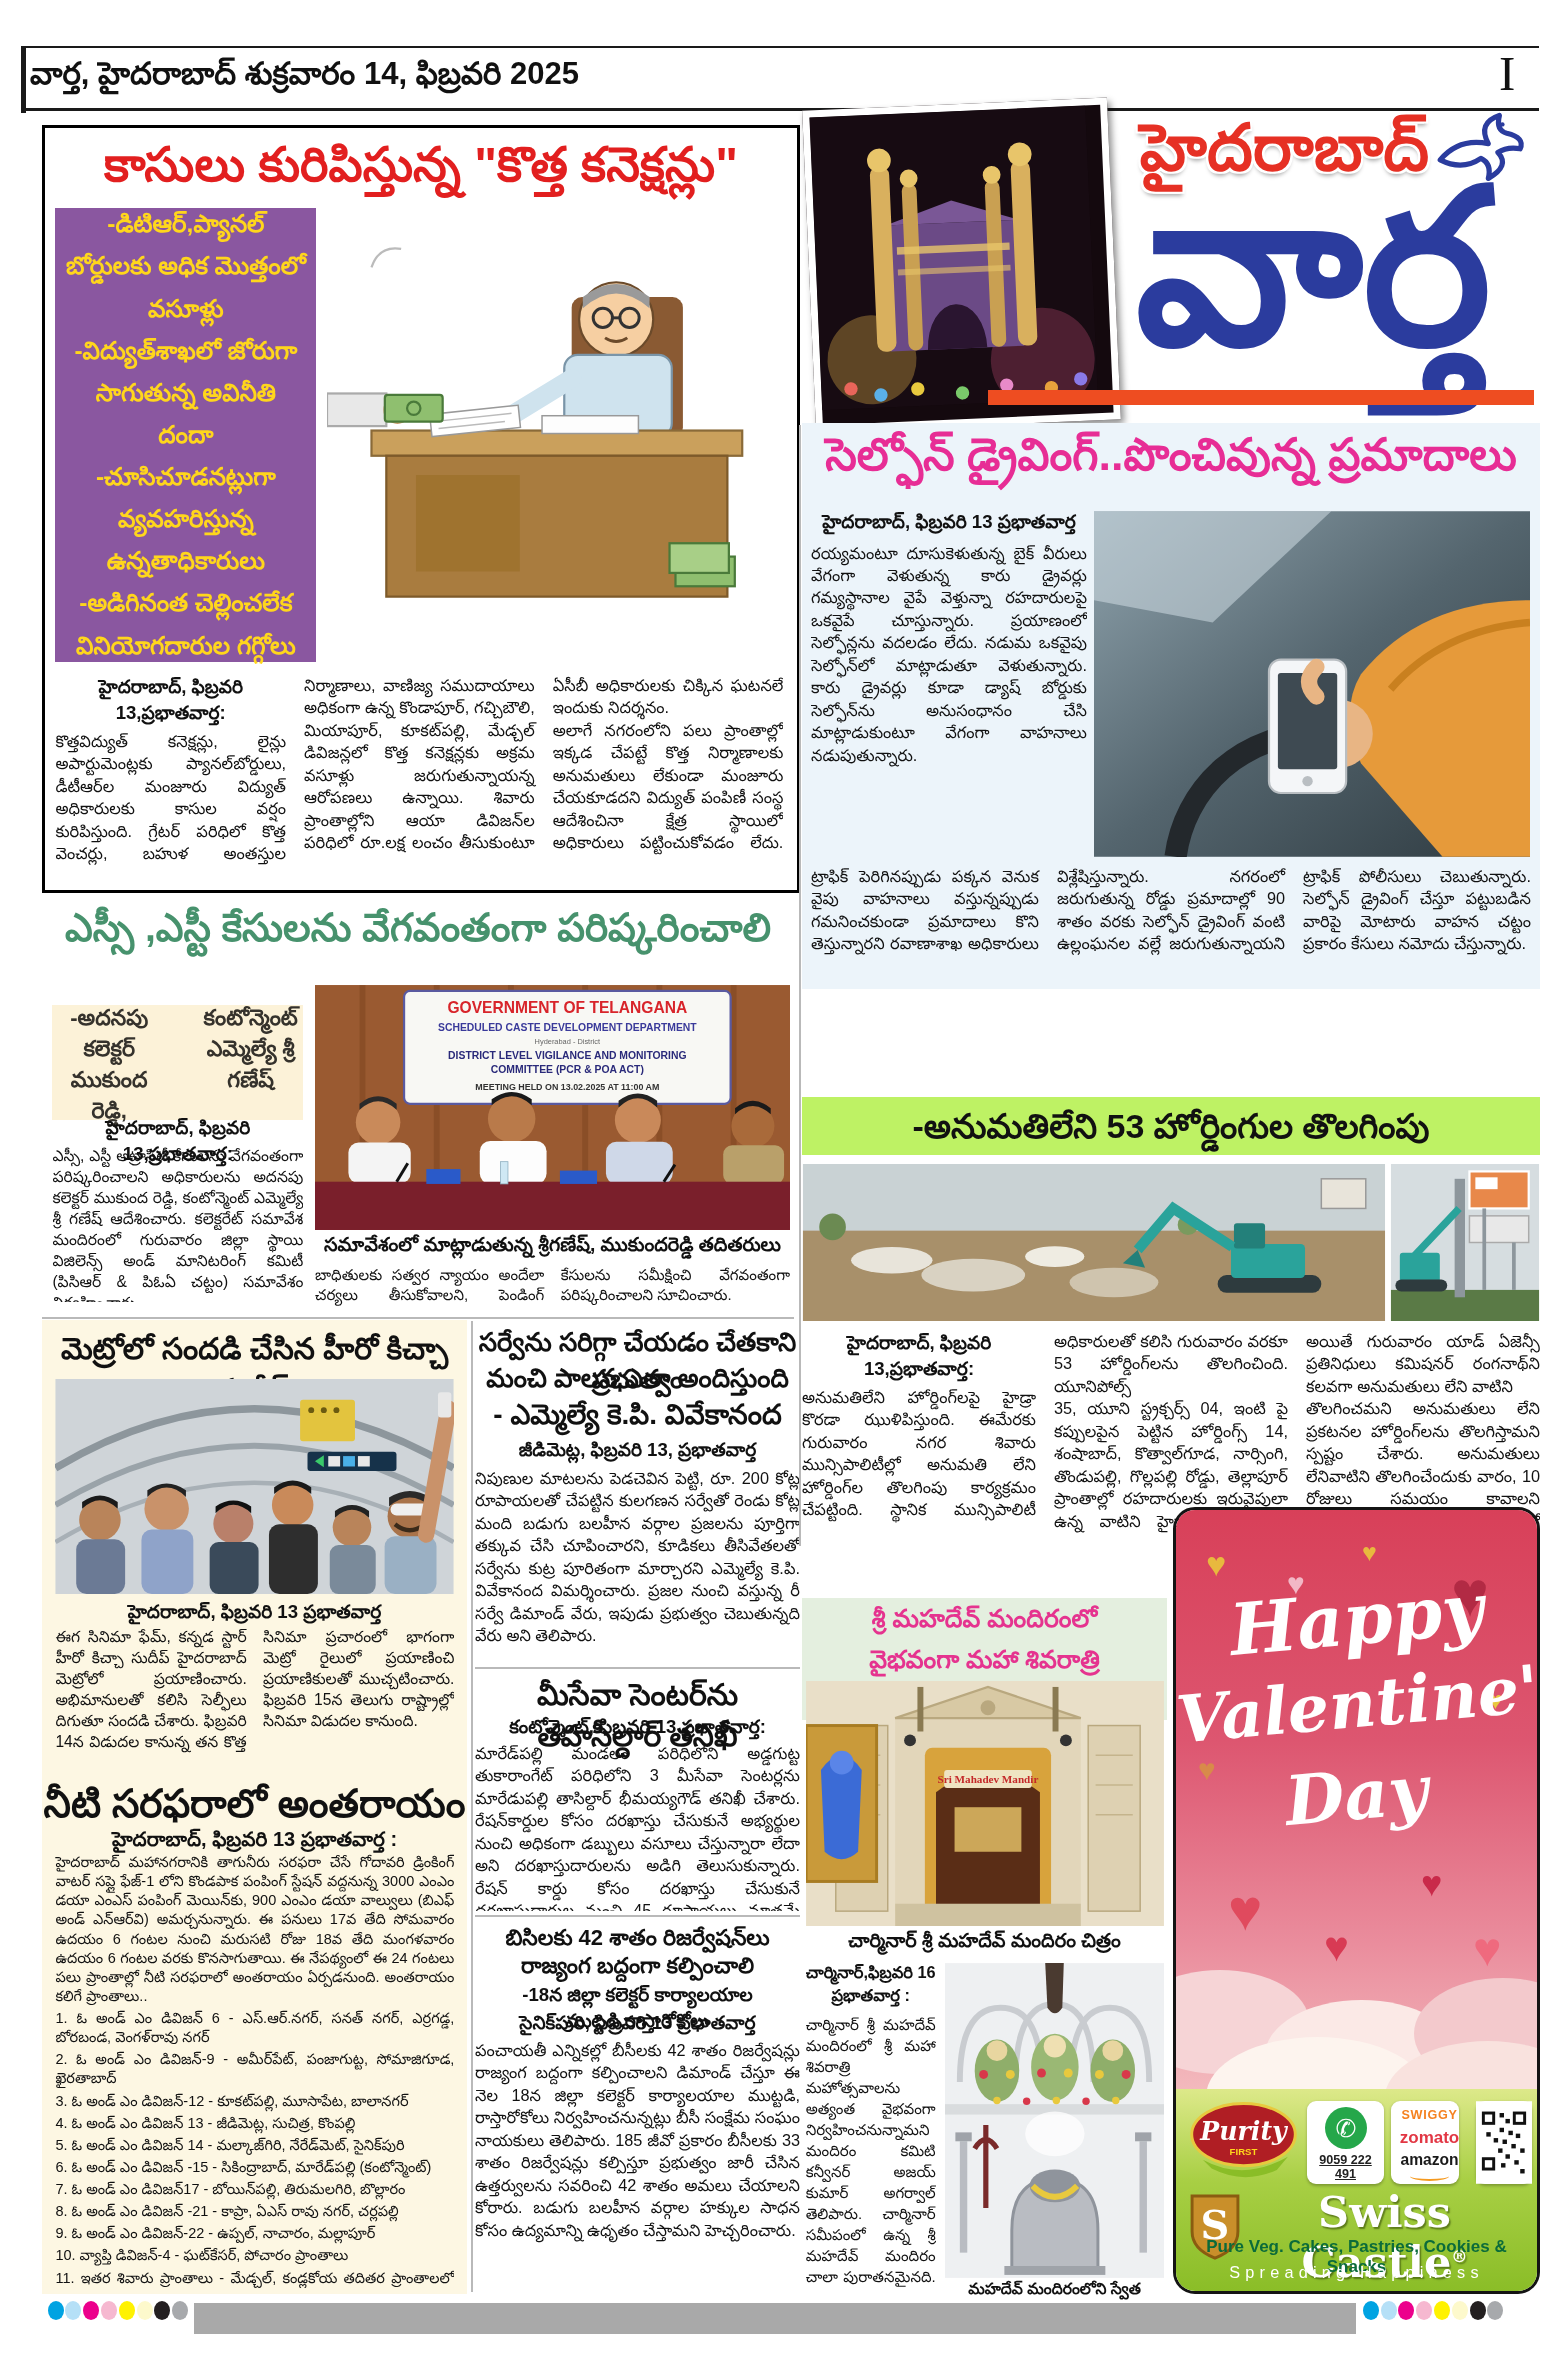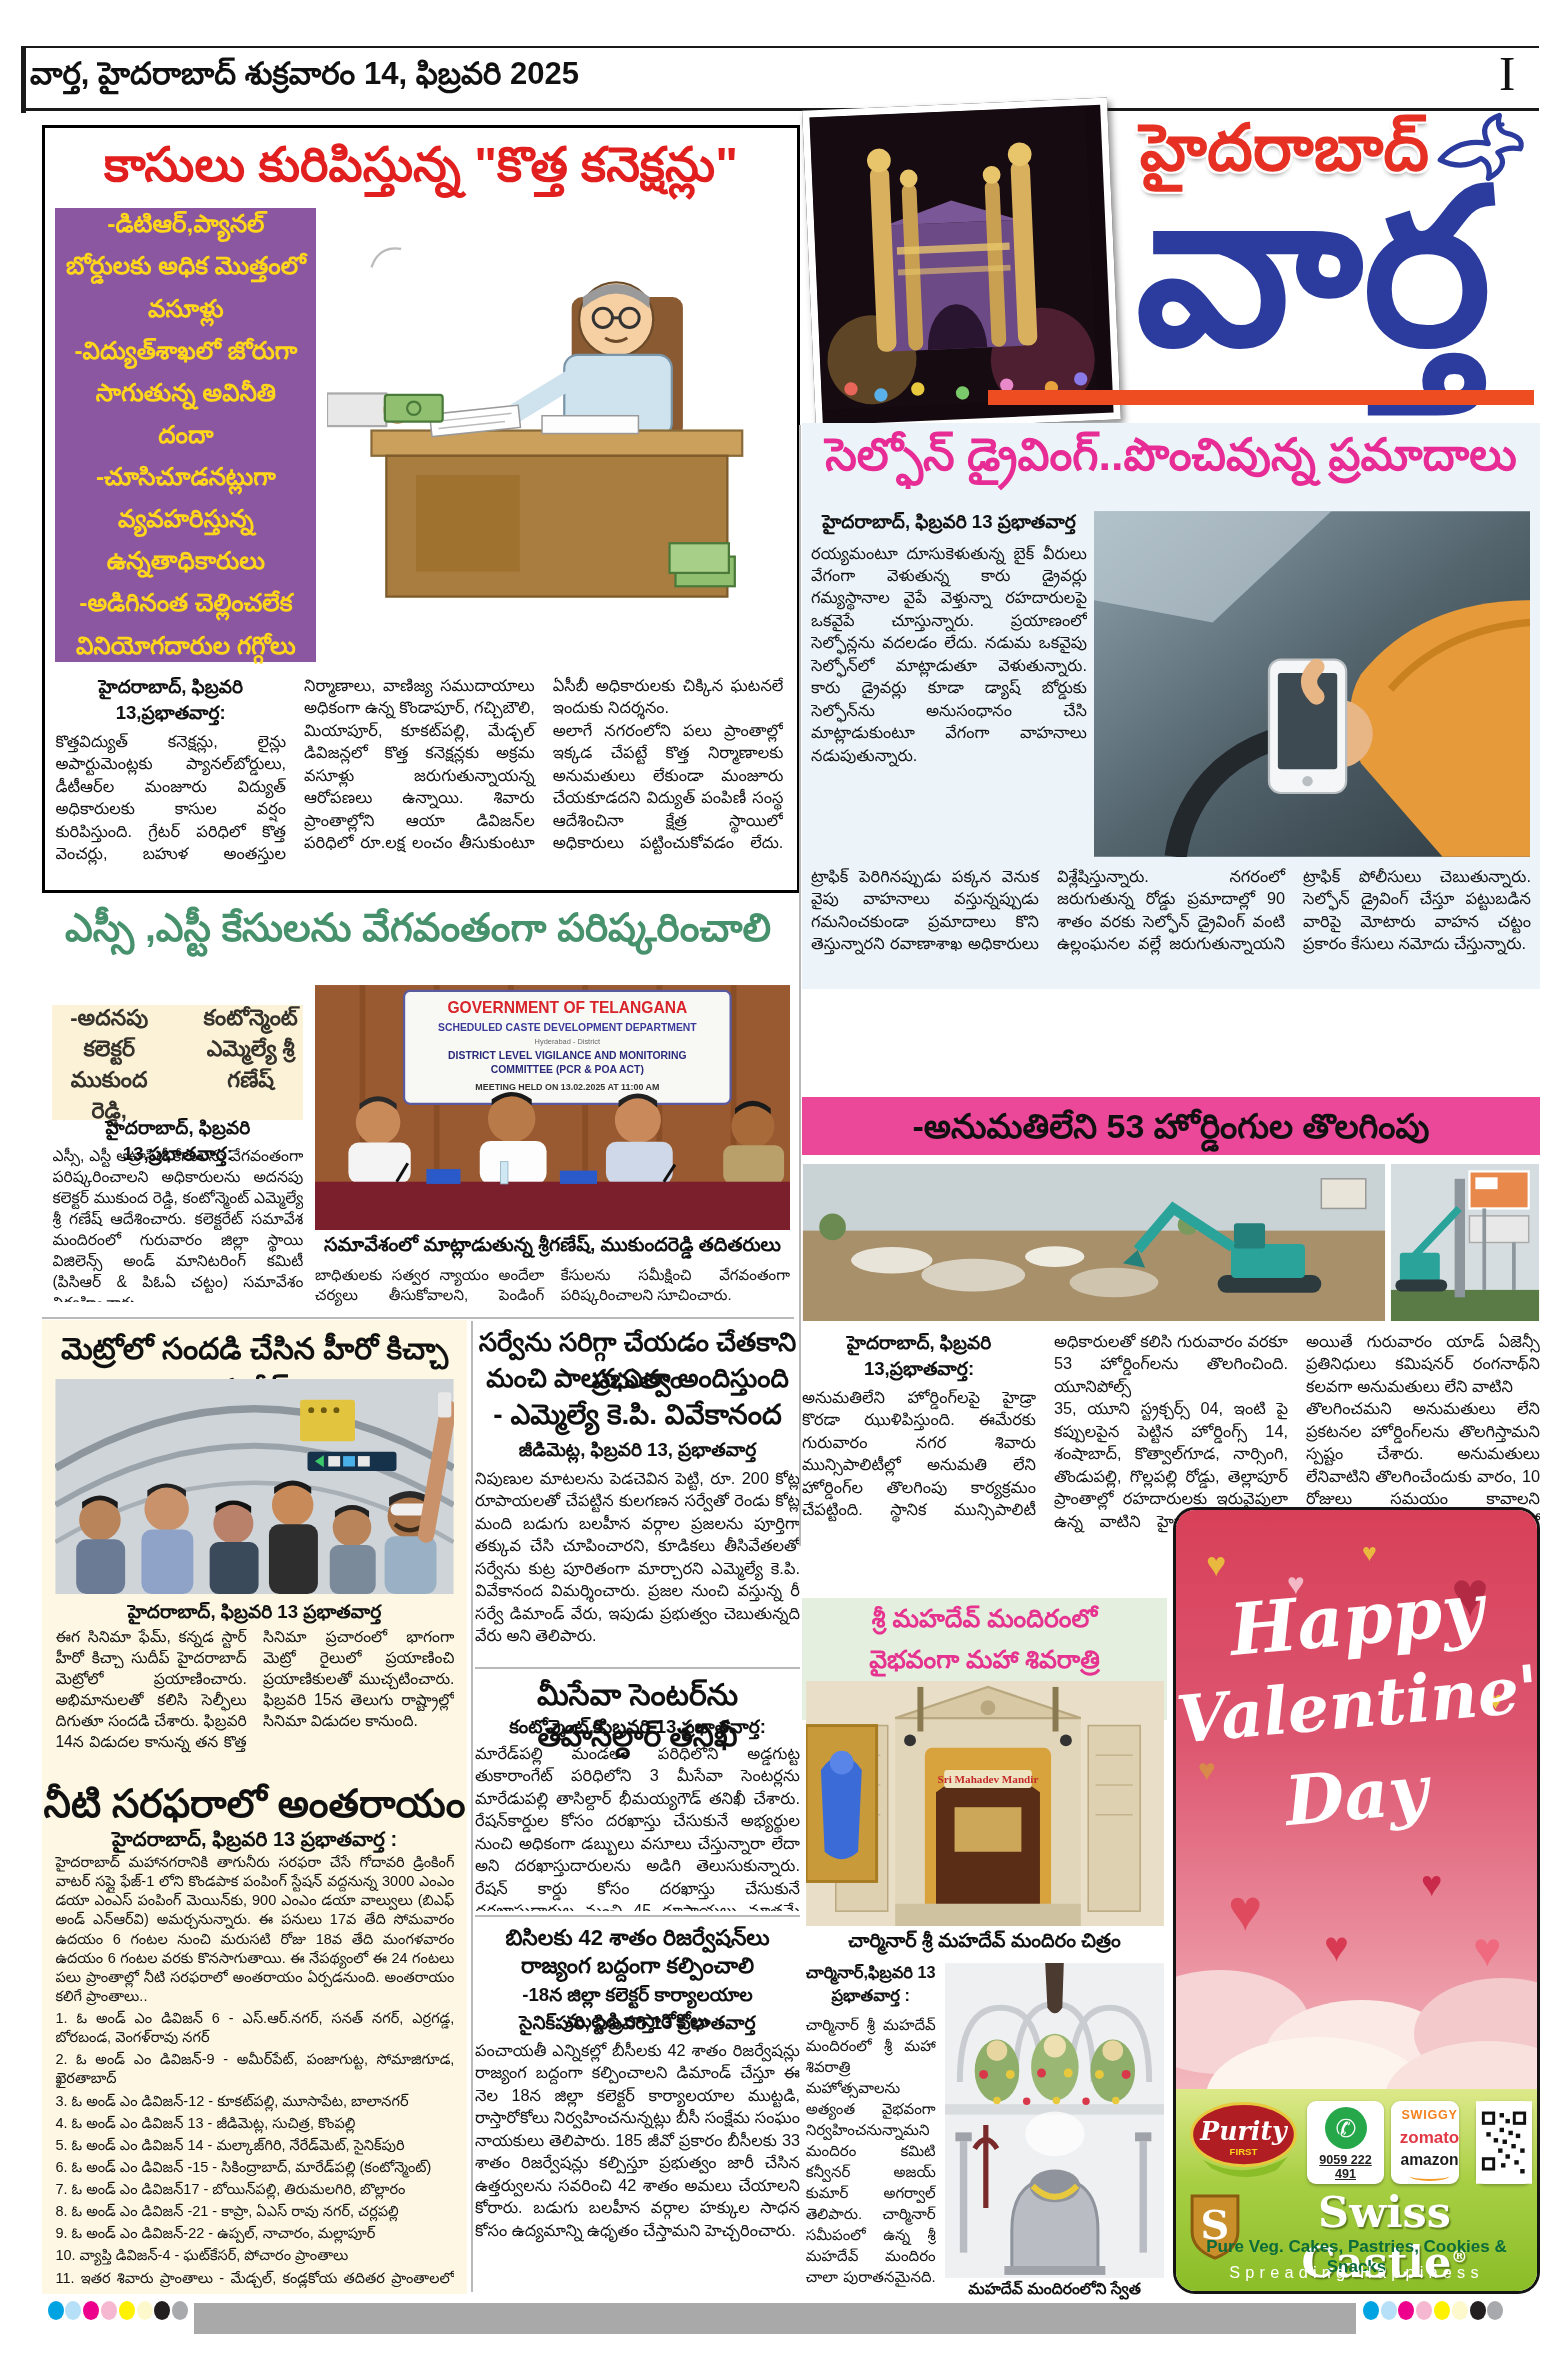--- a/index.html
+++ b/index.html
@@ -55,21 +55,21 @@
   .wt-item{margin-top:3px;}
   
   #mid{left:475px;top:1320px;width:325px;height:974px;background:#fff;}
   .mid-h{width:100%;font-weight:bold;text-align:center;}
   #sv-body{left:0;top:147px;width:325px;height:192px;overflow:hidden;}
   #ms-body{left:0;top:422px;width:325px;height:169px;overflow:hidden;}
   #bc-body{left:0;top:719px;width:325px;height:245px;overflow:hidden;}
   
   #hd{left:802px;top:993px;width:738px;height:553px;background:#fff;}
   #hd-head{left:0;top:7.4px;width:100%;font-size:49px;font-weight:bold;color:#a155ab;}
-  #hd-band{left:0;top:104px;width:100%;height:58px;background:#ec4899;line-height:58px;
+  #hd-band{left:0;top:104px;width:100%;height:58px;background:#bef264;line-height:58px;
       font-size:34px;font-weight:bold;color:#111;}
   #hd-photo{left:0;top:171px;width:738px;height:157px;}
   #hd-body{left:0;top:337px;width:738px;height:211px;overflow:hidden;}
   
   #tp{left:802px;top:1550px;width:365px;height:744px;background:#fff;}
   #tp-headbox{left:0;top:16px;width:365px;height:122px;background:#e4efdf;display:flex;flex-direction:column;
       justify-content:center;gap:6px;margin-top:32px;}
   .tp-h{font-size:25px;font-weight:bold;color:#e5338f;text-align:center;}
   #tp-photo1{left:3.7px;top:131px;width:358px;height:245px;}
   #tp-cap1{left:0;top:380px;width:365px;}
@@ -436,21 +436,21 @@
         <rect x="0" y="60" width="95" height="210" fill="#c99a3a" stroke="#a87c22" stroke-width="4"></rect>
         <path d="M20 120 Q48 80 75 120 L70 230 Q48 250 25 230 Z" fill="#3b6bd6"></path>
         <circle cx="48" cy="110" r="16" fill="#5a85e8"></circle>
         <rect x="120" y="300" width="250" height="30" fill="#cfc2a0"></rect>
         <circle cx="140" cy="80" r="8" fill="#333"></circle>
           <circle cx="350" cy="80" r="8" fill="#333"></circle>
       </svg>
     </div>
     <div class="abs cap" id="tp-cap1">చార్మినార్ శ్రీ మహదేవ్ మందిరం చిత్రం</div>
     <div class="abs jus" id="tp-col">
-      <div class="dl" style="font-size:16.3px;">చార్మినార్,ఫిబ్రవరి 13 ప్రభాతవార్త :</div>
+      <div class="dl" style="font-size:16.3px;">చార్మినార్,ఫిబ్రవరి 16 ప్రభాతవార్త :</div>
       <div style="line-height:1.4;">చార్మినార్ శ్రీ మహదేవ్ మందిరంలో శ్రీ మహా శివరాత్రి మహోత్సవాలను అత్యంత వైభవంగా నిర్వహించనున్నామని మందిరం కమిటి కన్వీనర్ అజయ్ కుమార్ అగర్వాల్ తెలిపారు. చార్మినార్ సమీపంలో ఉన్న శ్రీ మహదేవ్ మందిరం చాలా పురాతనమైనది. మహా శివరాత్రి సందర్భంగా ఉదయం 8.30 గంటలకు ప్రత్యేక అభిషేకాలు, పూజలు నిర్వహించనున్నారు.</div>
     </div>
     <div class="abs" id="tp-photo2">
       <svg width="219" height="315" viewBox="0 0 295 424">
         <rect width="295" height="424" fill="#eef0f2"></rect>
         <path d="M20 160 Q20 60 75 60 Q130 60 130 160" fill="none" stroke="#c9ccd0" stroke-width="8"></path>
         <path d="M95 160 Q95 55 148 55 Q200 55 200 160" fill="none" stroke="#c9ccd0" stroke-width="8"></path>
         <path d="M170 160 Q170 60 222 60 Q275 60 275 160" fill="none" stroke="#c9ccd0" stroke-width="8"></path>
         <path d="M135 0 L160 0 L158 60 Q148 75 138 60 Z" fill="#4a3a30"></path>
         <g>

